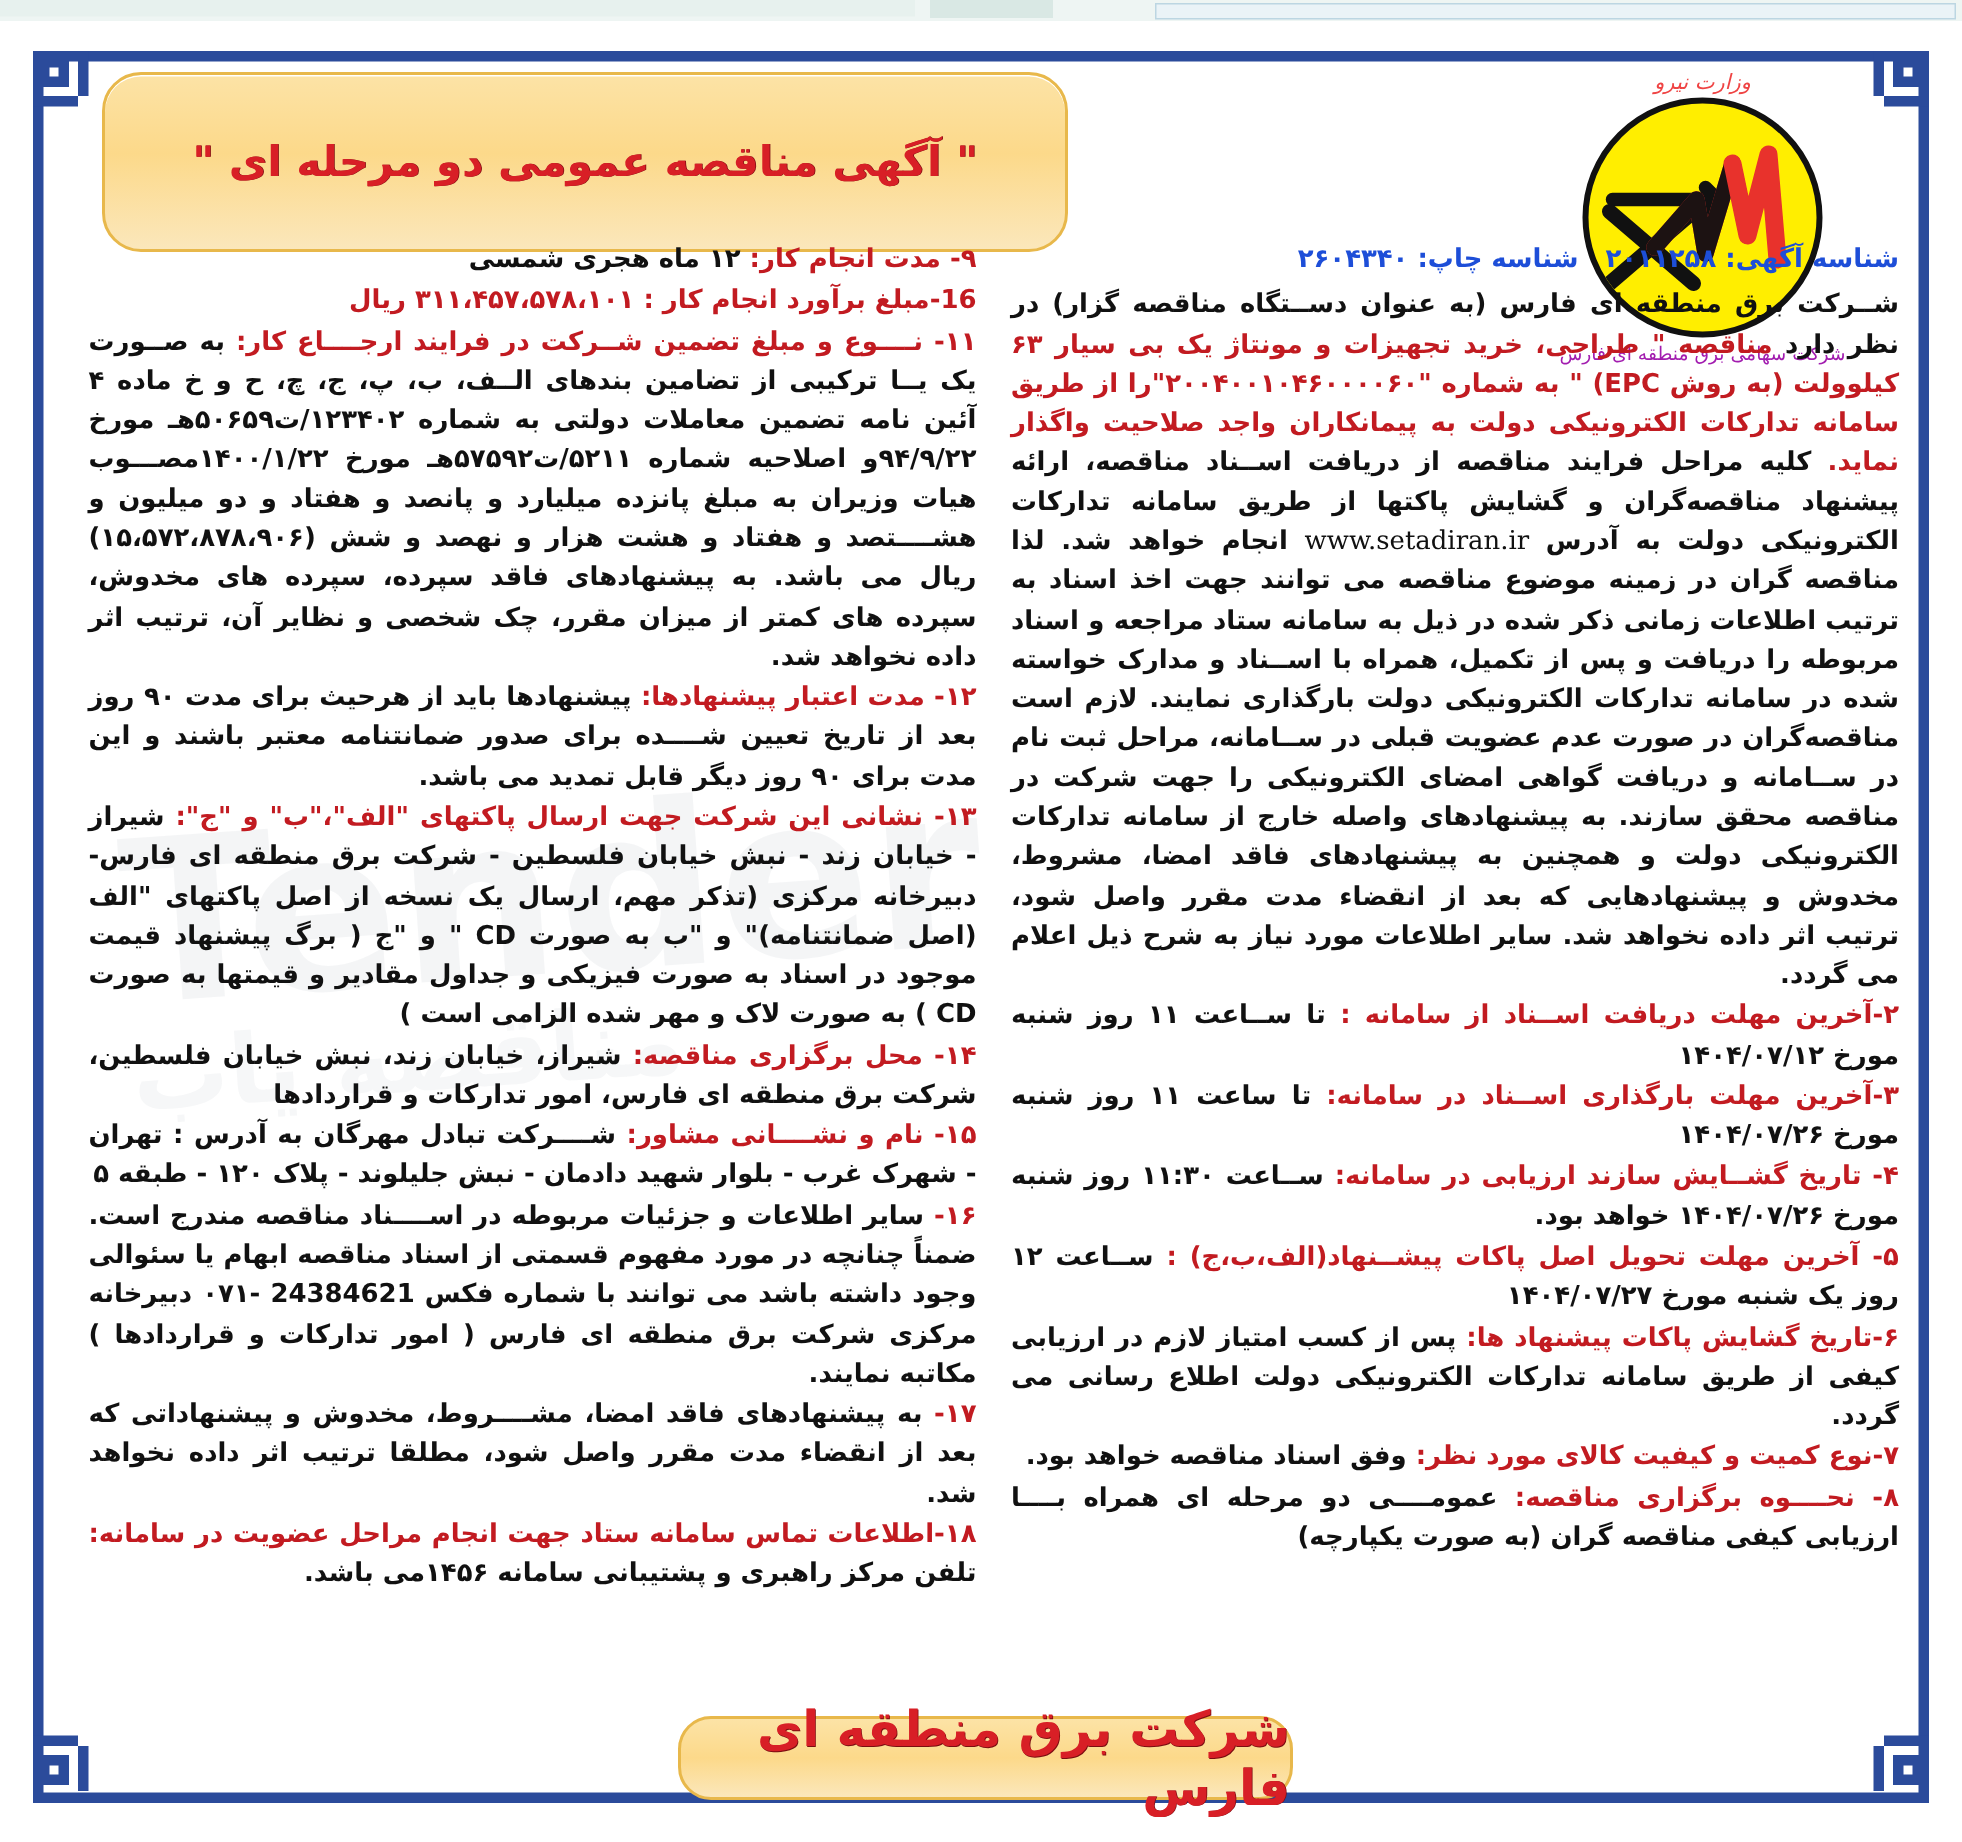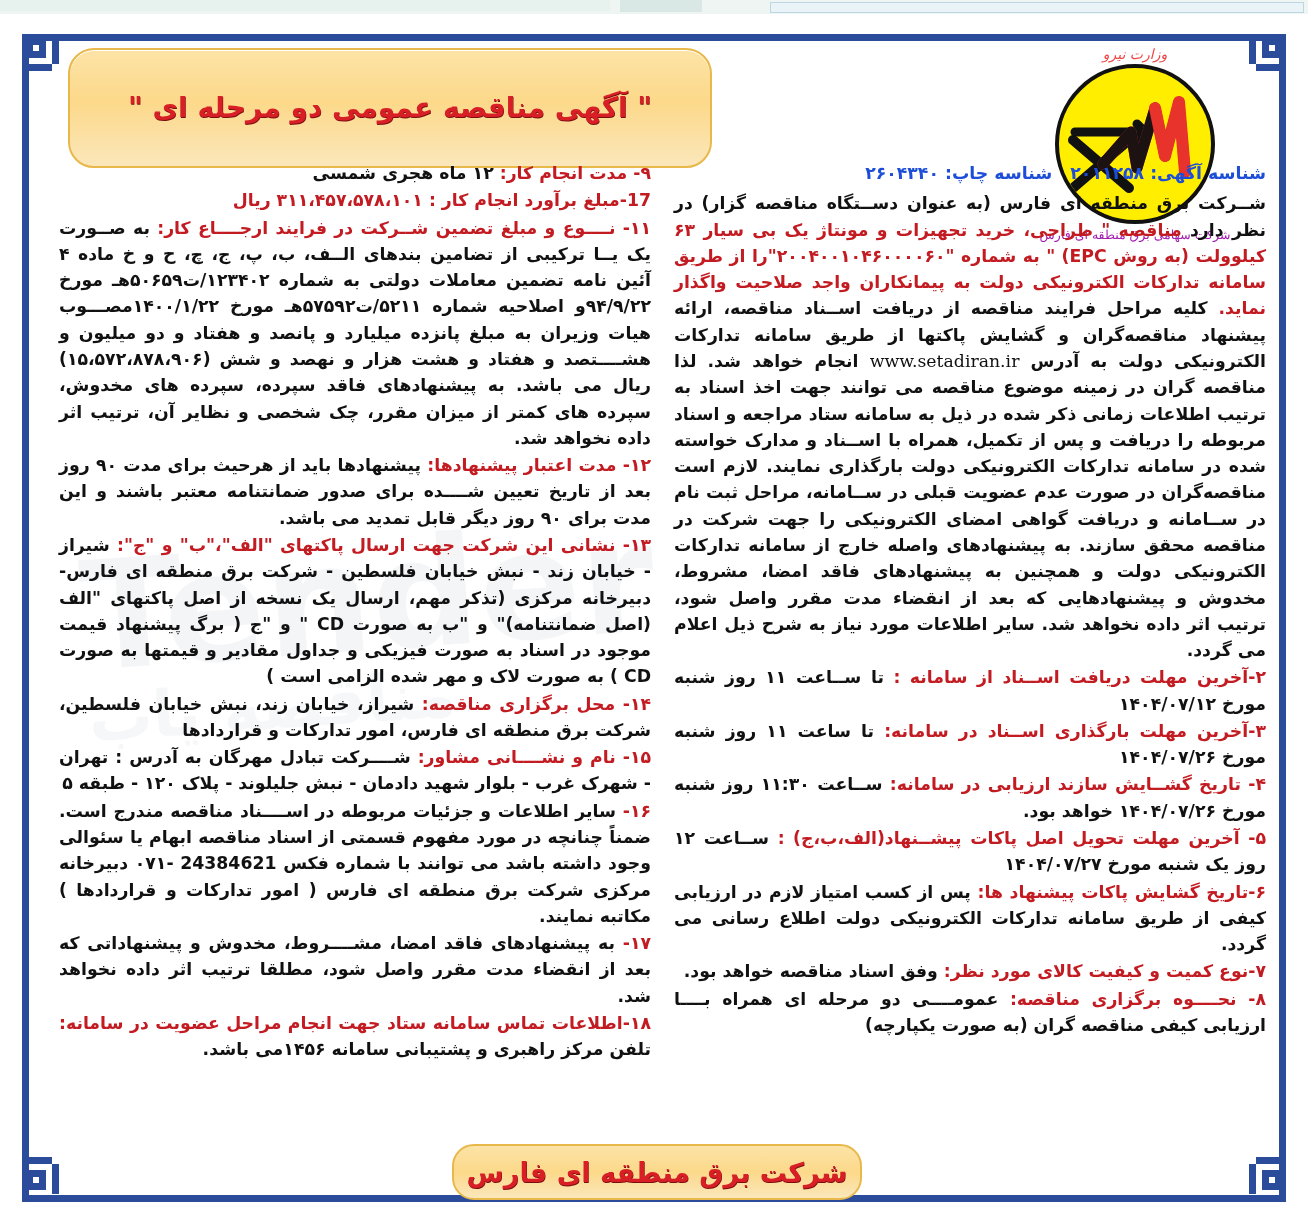--- a/index.html
+++ b/index.html
@@ -98,21 +98,21 @@
   .rt{text-align:right;}
 
   
   .footer-box{
     position:absolute;left:452px;bottom:28px;width:406px;height:52px;
     background:linear-gradient(180deg,#fce3a6 0%,#fcd98a 50%,#fbe7bb 100%);
     border:2px solid #e8b84b;border-radius:22px;
     display:flex;align-items:center;justify-content:center;
   }
   .footer-box span{
-    color:#d81f26;font-weight:bold;font-size:27px;
+    color:#d81f26;font-weight:bold;font-size:33px;
     text-shadow:0.5px 0.5px 0 #7a0d11;
   }
 
   
   .wm{
     position:absolute;left:90px;top:520px;width:760px;height:420px;
     pointer-events:none;opacity:0.10;color:#9aa3ad;
     font-size:150px;font-weight:bold;font-family:"DejaVu Sans","Liberation Sans",sans-serif;
     transform:rotate(-4deg);line-height:0.95;direction:ltr;
   }
@@ -201,21 +201,21 @@
 
     <p><span class="red">۷</span><span class="red">-</span><span class="red">نوع کمیت و کیفیت کالای مورد نظر:</span> <span>وفق اسناد مناقصه خواهد بود.</span></p>
 
     <p><span class="red">۸</span><span class="red">- </span><span class="red">نحــــوه برگزاری مناقصه:</span> <span>عمومــــی دو مرحله ای همراه بــــا ارزیابی کیفی مناقصه گران (به صورت یکپارچه)</span></p>
   </div>
 
   <div class="col col-left">
 
     <p class="rt"><span class="red">۹</span><span class="red">- </span><span class="red">مدت انجام کار:</span> <span>۱۲ ماه هجری شمسی</span></p>
 
-    <p class="rt"><span class="red">17</span><span class="red">-</span><span class="red">مبلغ برآورد انجام کار :</span> <span class="red">۳۱۱،۴۵۷،۵۷۸،۱۰۱ ریال</span></p>
+    <p class="rt"><span class="red">16</span><span class="red">-</span><span class="red">مبلغ برآورد انجام کار :</span> <span class="red">۳۱۱،۴۵۷،۵۷۸،۱۰۱ ریال</span></p>
 
     <p><span class="red">۱۱</span><span class="red">- </span><span class="red">نــــوع و مبلغ تضمین شــرکت در فرایند ارجــــاع کار:</span> <span>به صــورت یک یــا ترکیبی از تضامین بندهای الــف، ب، پ، ج، چ، ح و خ ماده ۴ آئین نامه تضمین معاملات دولتی به شماره ۱۲۳۴۰۲/ت۵۰۶۵۹هـ مورخ ۹۴/۹/۲۲و اصلاحیه شماره ۵۲۱۱/ت۵۷۵۹۲هـ مورخ ۱۴۰۰/۱/۲۲مصـــوب هیات وزیران به مبلغ پانزده میلیارد و پانصد و هفتاد و دو میلیون و هشــــتصد و هفتاد و هشت هزار و نهصد و شش (۱۵،۵۷۲،۸۷۸،۹۰۶) ریال می باشد. به پیشنهادهای فاقد سپرده، سپرده های مخدوش، سپرده های کمتر از میزان مقرر، چک شخصی و نظایر آن، ترتیب اثر داده نخواهد شد.</span></p>
 
     <p><span class="red">۱۲</span><span class="red">- </span><span class="red">مدت اعتبار پیشنهادها:</span> <span>پیشنهادها باید از هرحیث برای مدت ۹۰ روز بعد از تاریخ تعیین شــــده برای صدور ضمانتنامه معتبر باشند و این مدت برای ۹۰ روز دیگر قابل تمدید می باشد.</span></p>
 
     <p><span class="red">۱۳</span><span class="red">- </span><span class="red">نشانی این شرکت جهت ارسال پاکتهای "الف"،"ب" و "ج":</span> <span>شیراز - خیابان زند - نبش خیابان فلسطین - شرکت برق منطقه ای فارس- دبیرخانه مرکزی (تذکر مهم، ارسال یک نسخه از اصل پاکتهای "الف (اصل ضمانتنامه)" و "ب به صورت CD " و "ج ( برگ پیشنهاد قیمت موجود در اسناد به صورت فیزیکی و جداول مقادیر و قیمتها به صورت CD ) به صورت لاک و مهر شده الزامی است )</span></p>
 
     <p><span class="red">۱۴</span><span class="red">- </span><span class="red">محل برگزاری مناقصه:</span> <span>شیراز، خیابان زند، نبش خیابان فلسطین، شرکت برق منطقه ای فارس، امور تدارکات و قراردادها</span></p>
 
     <p><span class="red">۱۵</span><span class="red">- </span><span class="red">نام و نشــــانی مشاور:</span> <span>شــــرکت تبادل مهرگان به آدرس : تهران - شهرک غرب - بلوار شهید دادمان - نبش جلیلوند -  پلاک ۱۲۰ - طبقه ۵</span></p>

